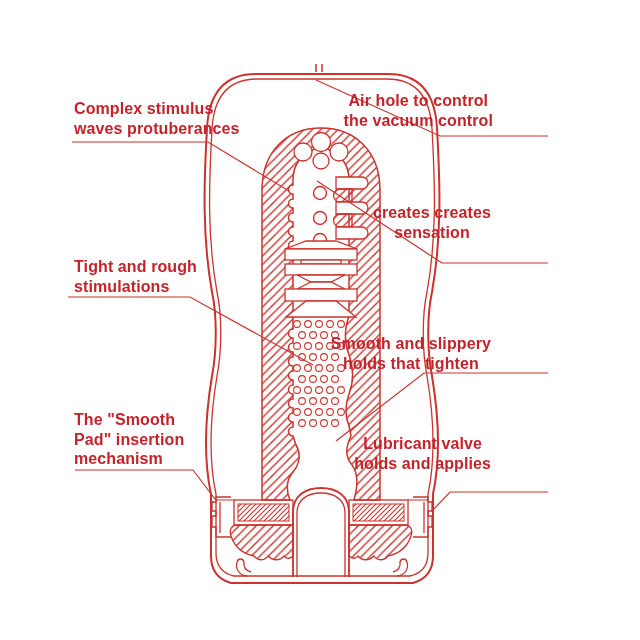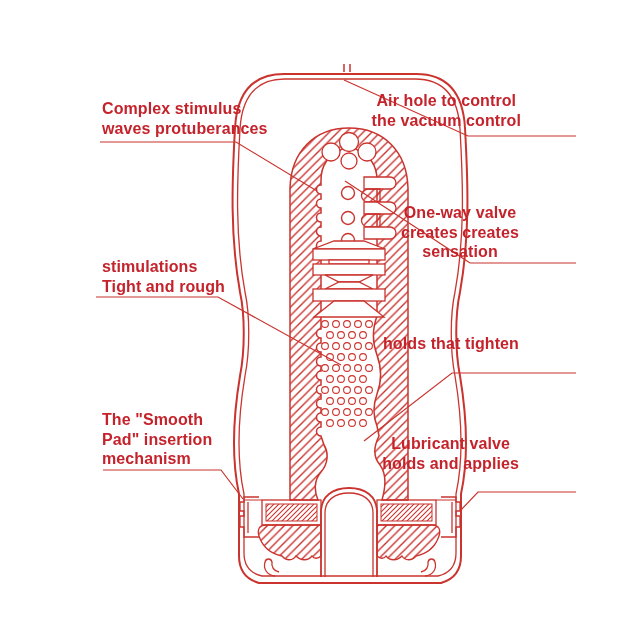--- a/index.html
+++ b/index.html
@@ -1,19 +1,18 @@
 <!DOCTYPE html>
 <html><head>
 <meta charset="utf-8">
 <style>
   html,body{margin:0;padding:0;background:#ffffff;}
   .stage{
     position:relative;width:548px;height:640px;background:#ffffff;overflow:hidden;
     font-family:"Liberation Sans", sans-serif;
-    margin-left:28px;
   }
   .stage svg{position:absolute;left:0;top:0;}
   .lbl{
     position:absolute;color:#c5232b;font-weight:bold;font-size:16px;line-height:19.5px;
     letter-spacing:0.1px;white-space:nowrap;
   }
   .lbl.right{text-align:center;}
 </style>
 </head>
 <body>
@@ -225,31 +224,31 @@
     <div>Complex stimulus</div>
     <div>waves protuberances</div>
   </div>
 
   <div class="lbl right" style="right:55px;top:91px">
     <div>Air hole to control</div>
     <div>the vacuum control</div>
   </div>
 
   <div class="lbl right" style="right:57px;top:203px">
-    <div>One-way valve</div>
     <div>creates creates</div>
     <div>sensation</div>
   </div>
 
   <div class="lbl" style="left:74px;top:257px">
+    <div>Tight and rough</div>
     <div>stimulations</div>
-    <div>Tight and rough</div>
   </div>
 
   <div class="lbl right" style="right:57px;top:334px">
+    <div>Smooth and slippery</div>
     <div>holds that tighten</div>
   </div>
 
   <div class="lbl" style="left:74px;top:410px">
     <div>The "Smooth</div>
     <div>Pad" insertion</div>
     <div>mechanism</div>
   </div>
 
   <div class="lbl right" style="right:57px;top:434px">

